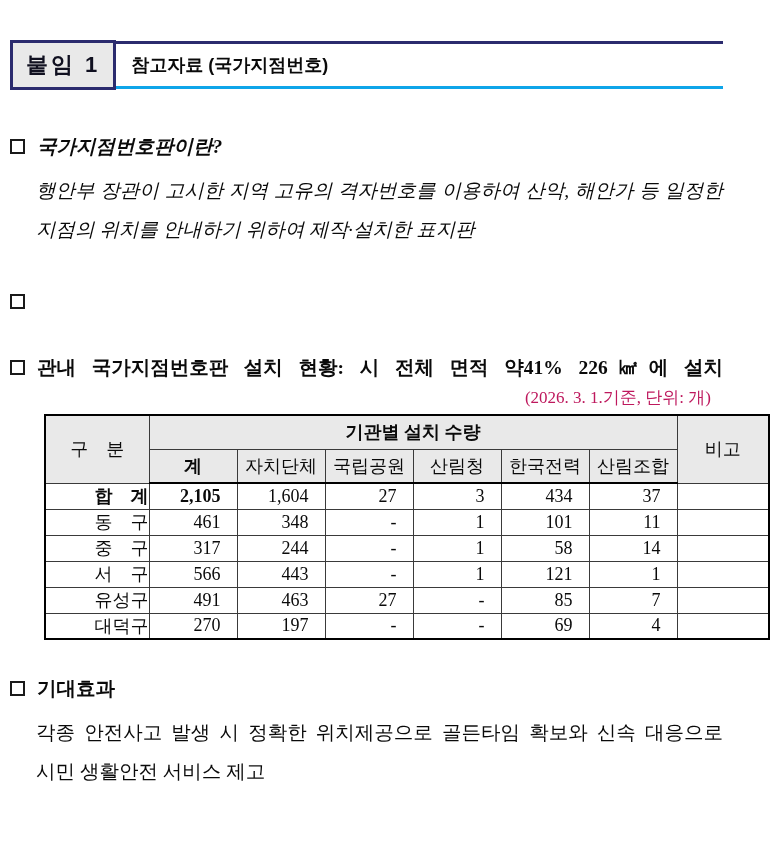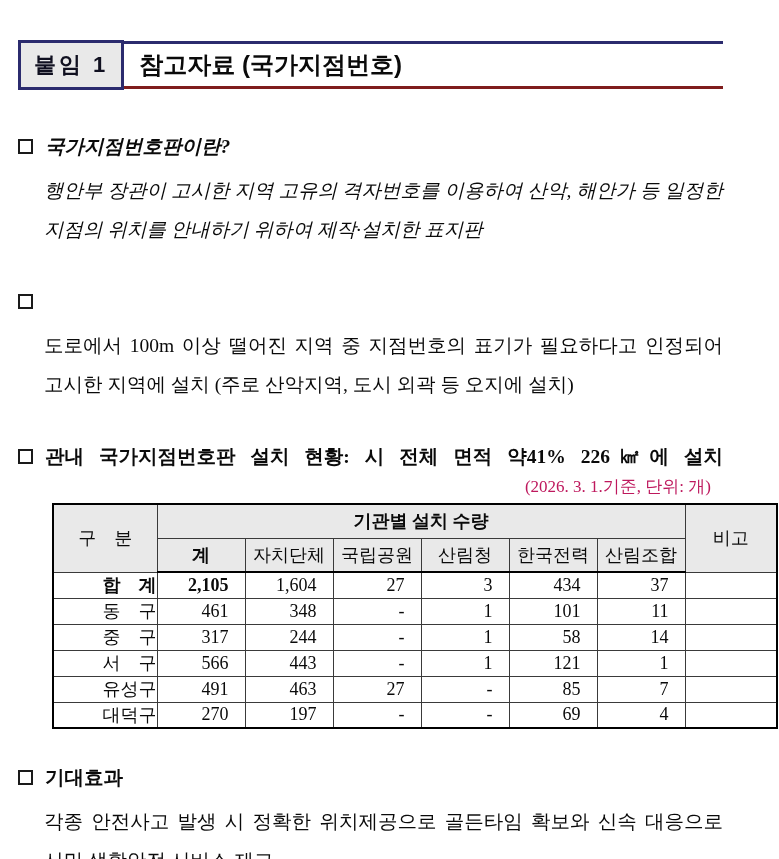--- a/index.html
+++ b/index.html
@@ -4,21 +4,21 @@
 <style>
   * { margin: 0; padding: 0; box-sizing: border-box; }
   html, body { width: 779px; height: 859px; background: #ffffff; overflow: hidden; }
   body {
     font-family: "Liberation Serif", serif;
     color: #111111;
   }
   .page {
     width: 734px;
     height: 859px;
-    padding: 40px 11px 0 18px;
+    padding: 40px 11px 0 10px;
     position: relative;
   }
 
   
   .doc-header { display: flex; align-items: stretch; height: 50px; }
   .badge-box {
     border: 3px solid #2b2b6e;
     background: #e9e9e9;
     padding: 0 13px;
     display: flex;
@@ -26,28 +26,28 @@
     font-family: "Liberation Sans", sans-serif;
     font-weight: bold;
     font-size: 22px;
     letter-spacing: 3px;
     color: #101020;
     flex: none;
   }
   .title-wrap {
     flex: 1;
     border-top: 3px solid #2b2b6e;
-    border-bottom: 3px solid #7f1d1d;
+    border-bottom: 3px solid #0ea5e9;
     margin: 1px 0;
     display: flex;
     align-items: center;
     padding-left: 15px;
     font-family: "Liberation Sans", sans-serif;
     font-weight: bold;
-    font-size: 24px;
+    font-size: 18px;
     color: #0a0a0a;
   }
 
   
   .section { margin-top: 40px; }
   .section.first { margin-top: 44px; font-style: italic; }
   .sec-head {
     font-size: 19.5px;
     font-weight: bold;
     color: #0a0a0a;
@@ -117,21 +117,20 @@
     <div class="title-wrap">참고자료 (국가지점번호)</div>
   </div>
 
   <div class="section first">
     <div class="sec-head"><span class="sq"></span><span>국가지점번호판이란?</span></div>
     <div class="para">행안부 장관이 고시한 지역 고유의 격자번호를 이용하여 산악, 해안가 등 일정한 지점의 위치를 안내하기 위하여 제작·설치한 표지판</div>
   </div>
 
   <div class="section">
     <div class="sec-head"><span class="sq"></span></div>
-    <div class="para">도로에서 100m 이상 떨어진 지역 중 지점번호의 표기가 필요하다고 인정되어 고시한 지역에 설치 (주로 산악지역, 도시 외곽 등 오지에 설치)</div>
   </div>
 
   <div class="section">
     <div class="sec-head stretch"><span class="sq"></span><span>관내 국가지점번호판 설치 현황: 시 전체 면적 약41% 226㎢에 설치</span></div>
     <div class="tbl-caption">(2026. 3. 1.기준, 단위: 개)</div>
 
     <table class="status-table">
       <colgroup>
         <col style="width:104px">
         <col style="width:88px">

